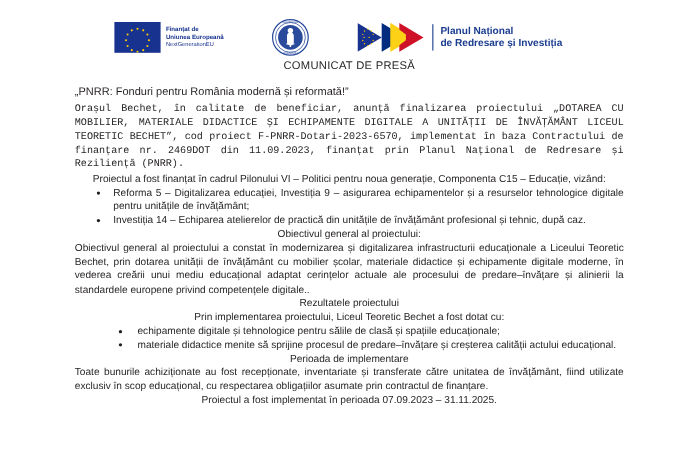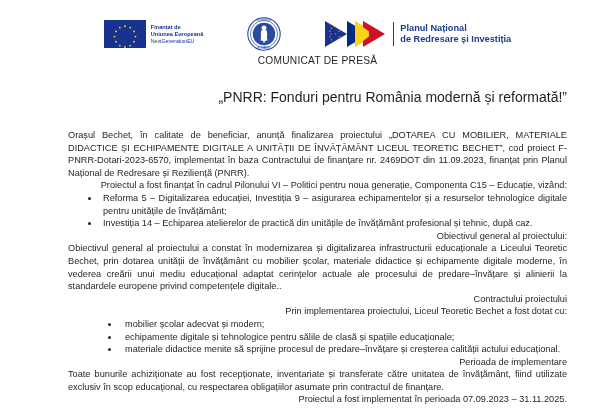--- a/index.html
+++ b/index.html
@@ -104,39 +104,40 @@
   }
 
   .doc-title {
     text-align: center;
     font-size: 10.2px;
     margin-top: 9px;
     letter-spacing: 0.25px;
     color: #231f20;
   }
   .doc-subtitle {
-    text-align: right;
-    font-size: 14px;
-    margin-top: 23px;
+    text-align: left;
+    font-size: 10px;
+    margin-top: 12px;
     color: #231f20;
   }
 
   p.body {
     font-size: 9.2px;
     line-height: 1.37;
     text-align: justify;
     margin: 0;
     color: #231f20;
   }
   p.body.first {
-    margin-top: 24px;
+    margin-top: 4px;
     text-indent: 0;
+    font-family: Liberation Mono, monospace;
   }
   p.body.plain {
-    text-align: right;
+    text-align: center;
   }
 
   ul.bullets {
     margin: 0;
     padding: 0;
     list-style: none;
   }
   ul.bullets li {
     font-size: 9.2px;
     line-height: 1.37;
@@ -257,26 +258,25 @@
 
     <ul class="bullets">
       <li>Reforma 5 – Digitalizarea educației, Investiția 9 – asigurarea echipamentelor și a resurselor tehnologice digitale pentru unitățile de învățământ;</li>
       <li>Investiția 14 – Echiparea atelierelor de practică din unitățile de învățământ profesional și tehnic, după caz.</li>
     </ul>
 
     <p class="body plain">Obiectivul general al proiectului:</p>
 
     <p class="body">Obiectivul general al proiectului a constat în modernizarea și digitalizarea infrastructurii educaționale a Liceului Teoretic Bechet, prin dotarea unității de învățământ cu mobilier școlar, materiale didactice și echipamente digitale moderne, în vederea creării unui mediu educațional adaptat cerințelor actuale ale procesului de predare–învățare și alinierii la standardele europene privind competențele digitale..</p>
 
-    <p class="body plain">Contractului proiectului</p>
+    <p class="body plain">Rezultatele proiectului</p>
 
     <p class="body plain">Prin implementarea proiectului, Liceul Teoretic Bechet a fost dotat cu:</p>
 
     <ul class="bullets results">
-      <li>mobilier școlar adecvat și modern;</li>
       <li>echipamente digitale și tehnologice pentru sălile de clasă și spațiile educaționale;</li>
       <li>materiale didactice menite să sprijine procesul de predare–învățare și creșterea calității actului educațional.</li>
     </ul>
 
     <p class="body plain">Perioada de implementare</p>
 
     <p class="body">Toate bunurile achiziționate au fost recepționate, inventariate și transferate către unitatea de învățământ, fiind utilizate exclusiv în scop educațional, cu respectarea obligațiilor asumate prin contractul de finanțare.</p>
 
     <p class="body plain">Proiectul a fost implementat în perioada 07.09.2023 – 31.11.2025.</p>
 

